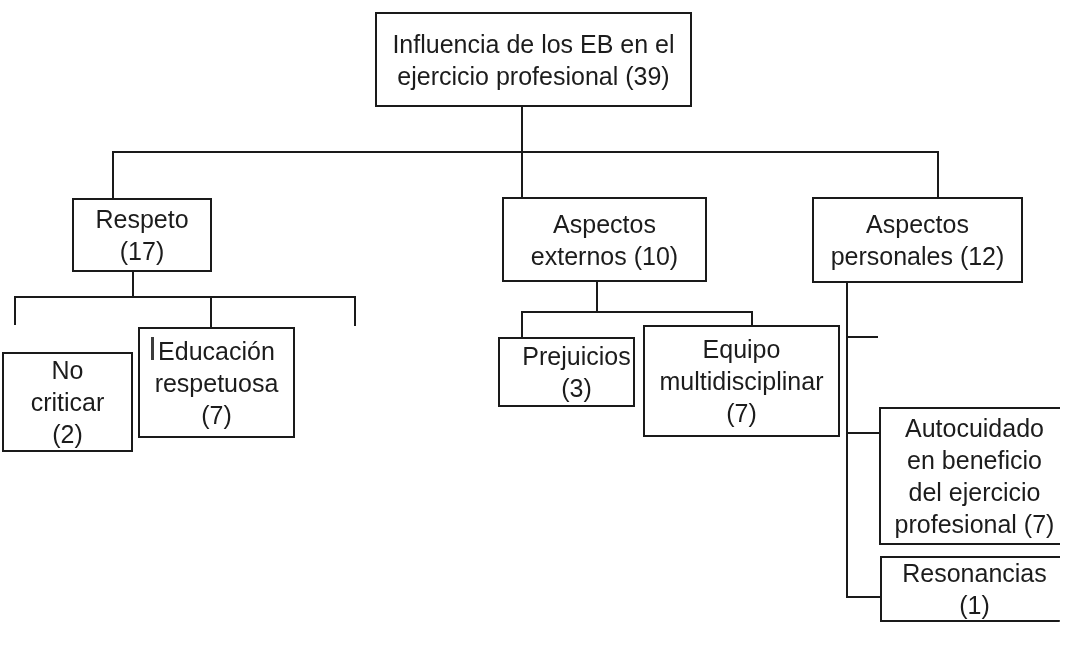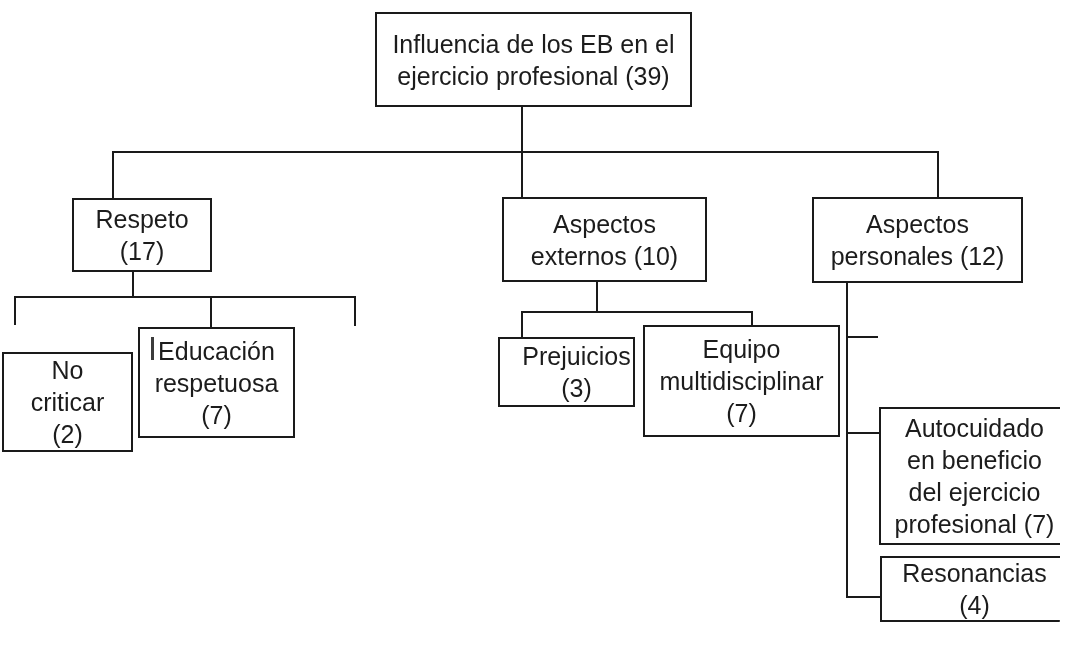--- a/index.html
+++ b/index.html
@@ -127,16 +127,16 @@
   </div>
 
   <div class="node" style="left:879px; top:407px; width:191px; height:138px;">
     <span class="label">Autocuidado
 en beneficio
 del ejercicio
 profesional (7)</span>
   </div>
   <div class="node" style="left:880px; top:556px; width:189px; height:66px;">
     <span class="label">Resonancias
-(4)</span>
+(1)</span>
   </div>
 
 </div>
 
 </body></html>

